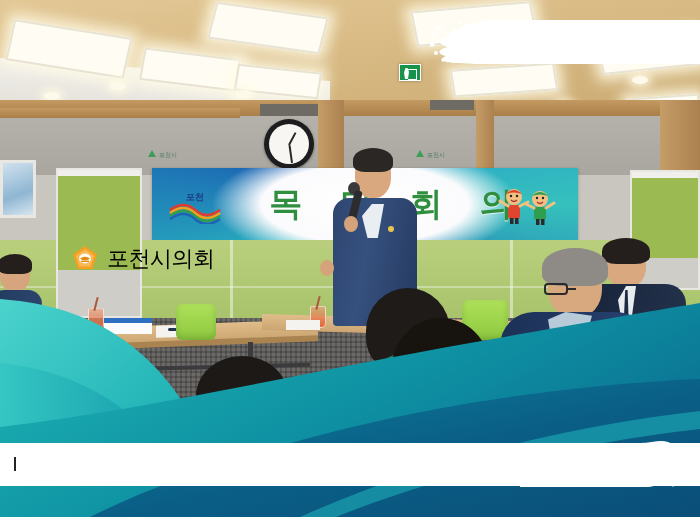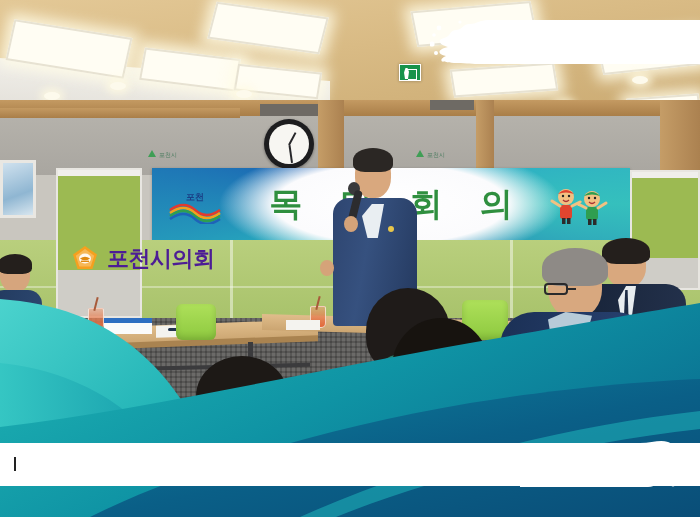--- a/index.html
+++ b/index.html
@@ -58,21 +58,21 @@
     background:linear-gradient(180deg,#b9cf7d 0%,#aac46d 55%,#9fbb62 100%);
   }
   .greenwall::after{
     content:""; position:absolute; left:0; right:0; top:46px; height:2px;
     background:rgba(255,255,255,.35);
   }
   .gw-seam { position:absolute; top:240px; width:3px; height:130px; background:rgba(255,255,255,.45); }
 
   
   .banner {
-    position:absolute; left:152px; top:168px; width:478px; height:72px;
+    position:absolute; left:152px; top:168px; width:426px; height:72px;
     background:
       radial-gradient(ellipse 58% 130% at 50% 50%, #ffffff 0%, #fbfbfd 42%, rgba(255,255,255,0) 62%),
       conic-gradient(from 200deg at 50% 50%, #1f8fd0 0deg, #2bbfc0 40deg, #1b63b3 90deg, #2a4fa8 150deg,
                      #1f8fd0 200deg, #35c0bd 250deg, #1d5fb0 300deg, #2a4fa8 360deg);
     box-shadow:0 1px 3px rgba(0,0,0,.25);
     text-decoration:underline;
   }
   .banner-text {
     position:absolute; left:96px; top:12px; width:300px; height:48px;
     color:#2f8f3f; font-weight:bold; font-size:33px; line-height:48px;
@@ -186,21 +186,21 @@
   
   .header-brush {
     position:absolute; left:430px; top:20px; width:270px; height:44px;
   }
   .header-inner {
     position:absolute; left:0; top:0; width:100%; height:100%;
     display:flex; align-items:center; padding-left:72px; gap:9px;
   }
   .emblem { width:26px; height:27px; flex:0 0 auto; }
   .header-title {
-    font-size:22px; font-weight:bold; color:#4c1d95; letter-spacing:-0.5px;
+    font-size:22px; font-weight:normal; color:#000000; letter-spacing:-0.5px;
     white-space:nowrap;
   }
 
   
   .caption-band {
     position:absolute; left:0; top:443px; width:700px; height:43px;
     background:#ffffff;
   }
   .caption-brush { position:absolute; left:520px; top:437px; width:180px; height:56px; }
   .caption-text {

